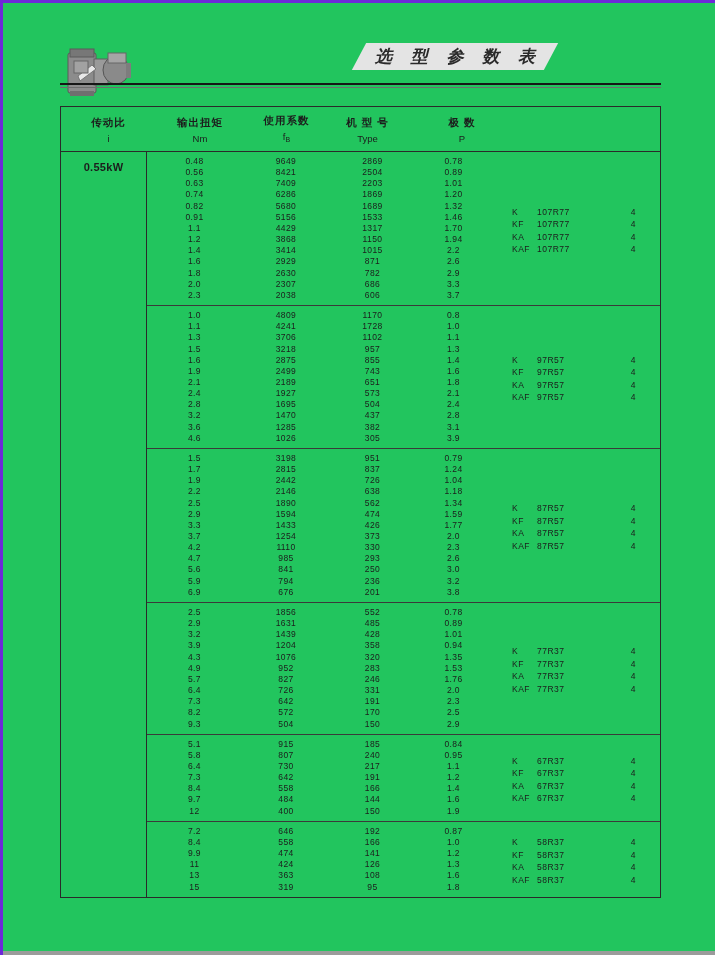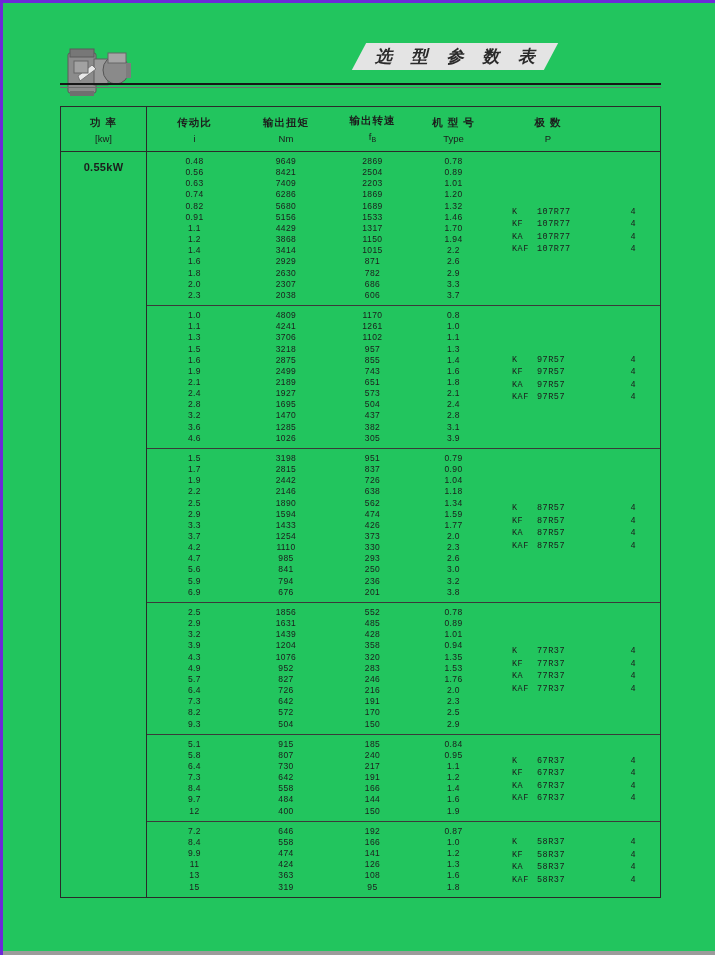--- a/index.html
+++ b/index.html
@@ -86,21 +86,21 @@
     grid-template-columns:95px 88px 85px 77px;
   }
   .g-rows span{
     text-align:center;
     font-size:8.5px;line-height:11.15px;
     letter-spacing:0.4px;
     white-space:nowrap;
   }
   .types{
     position:absolute;left:345px;top:8px;bottom:4px;width:170px;
-    display:flex;flex-direction:column;justify-content:center;font-family:Liberation Mono, monospace;
+    display:flex;flex-direction:column;justify-content:center;
   }
   .type-line{
     display:grid;grid-template-columns:112px 58px;
     font-size:8.5px;line-height:12.5px;
   }
   .t-cell{padding-left:20px;white-space:nowrap;}
   .t-prefix{display:inline-block;width:25px;letter-spacing:0.5px;}
   .t-model{letter-spacing:0.5px;}
   .t-p{text-align:center;}
 </style>
@@ -125,35 +125,31 @@
 
   <div class="banner">
     <div class="banner-bg"></div>
     <div class="banner-title">选 型 参 数 表</div>
   </div>
 
   <div class="header-rule"></div>
 
   <div class="param-table">
     <div class="thead">
-      <div class="th-power th-cell">
-        <span class="th-l1">功  率</span>
-        <span class="th-l2">[kw]</span>
-      </div>
       <div class="th-data">
         <div class="th-cell">
           <span class="th-l1">传动比</span>
           <span class="th-l2">i</span>
         </div>
         <div class="th-cell">
           <span class="th-l1">输出扭矩</span>
           <span class="th-l2">Nm</span>
         </div>
         <div class="th-cell">
-          <span class="th-l1">输出转速</span>
+          <span class="th-l1">使用系数</span>
           <span class="th-l2"><span>f</span><span class="subv">B</span></span>
         </div>
         <div class="th-cell">
           <span class="th-l1">机 型 号</span>
           <span class="th-l2">Type</span>
         </div>
         <div class="th-cell">
           <span class="th-l1">极  数</span>
           <span class="th-l2">P</span>
         </div>
@@ -257,21 +253,21 @@
 
   <div class="group">
     <div class="g-rows">
   <span>1.0</span>
   <span>4809</span>
   <span>1170</span>
   <span>0.8</span>
 
   <span>1.1</span>
   <span>4241</span>
-  <span>1261</span>
+  <span>1728</span>
   <span>1.0</span>
 
   <span>1.3</span>
   <span>3706</span>
   <span>1102</span>
   <span>1.1</span>
 
   <span>1.5</span>
   <span>3218</span>
   <span>957</span>
@@ -343,21 +339,21 @@
   <div class="group">
     <div class="g-rows">
   <span>1.5</span>
   <span>3198</span>
   <span>951</span>
   <span>0.79</span>
 
   <span>1.7</span>
   <span>2815</span>
   <span>837</span>
-  <span>0.90</span>
+  <span>1.24</span>
 
   <span>1.9</span>
   <span>2442</span>
   <span>726</span>
   <span>1.04</span>
 
   <span>2.2</span>
   <span>2146</span>
   <span>638</span>
   <span>1.18</span>
@@ -462,21 +458,21 @@
   <span>283</span>
   <span>1.53</span>
 
   <span>5.7</span>
   <span>827</span>
   <span>246</span>
   <span>1.76</span>
 
   <span>6.4</span>
   <span>726</span>
-  <span>216</span>
+  <span>331</span>
   <span>2.0</span>
 
   <span>7.3</span>
   <span>642</span>
   <span>191</span>
   <span>2.3</span>
 
   <span>8.2</span>
   <span>572</span>
   <span>170</span>

